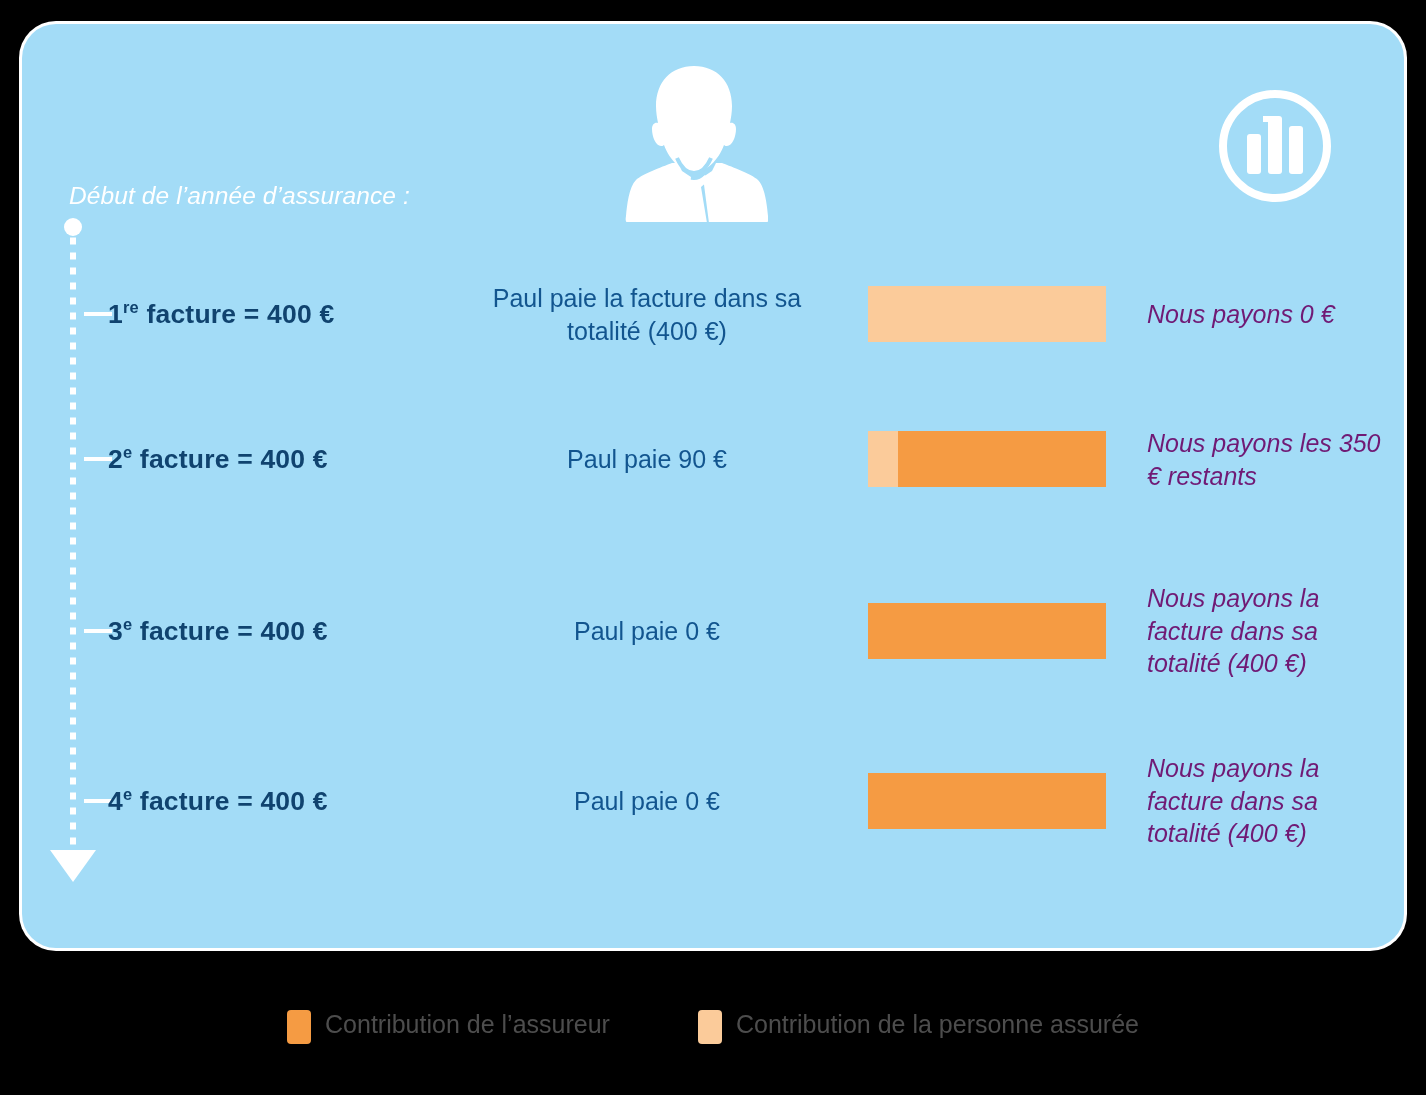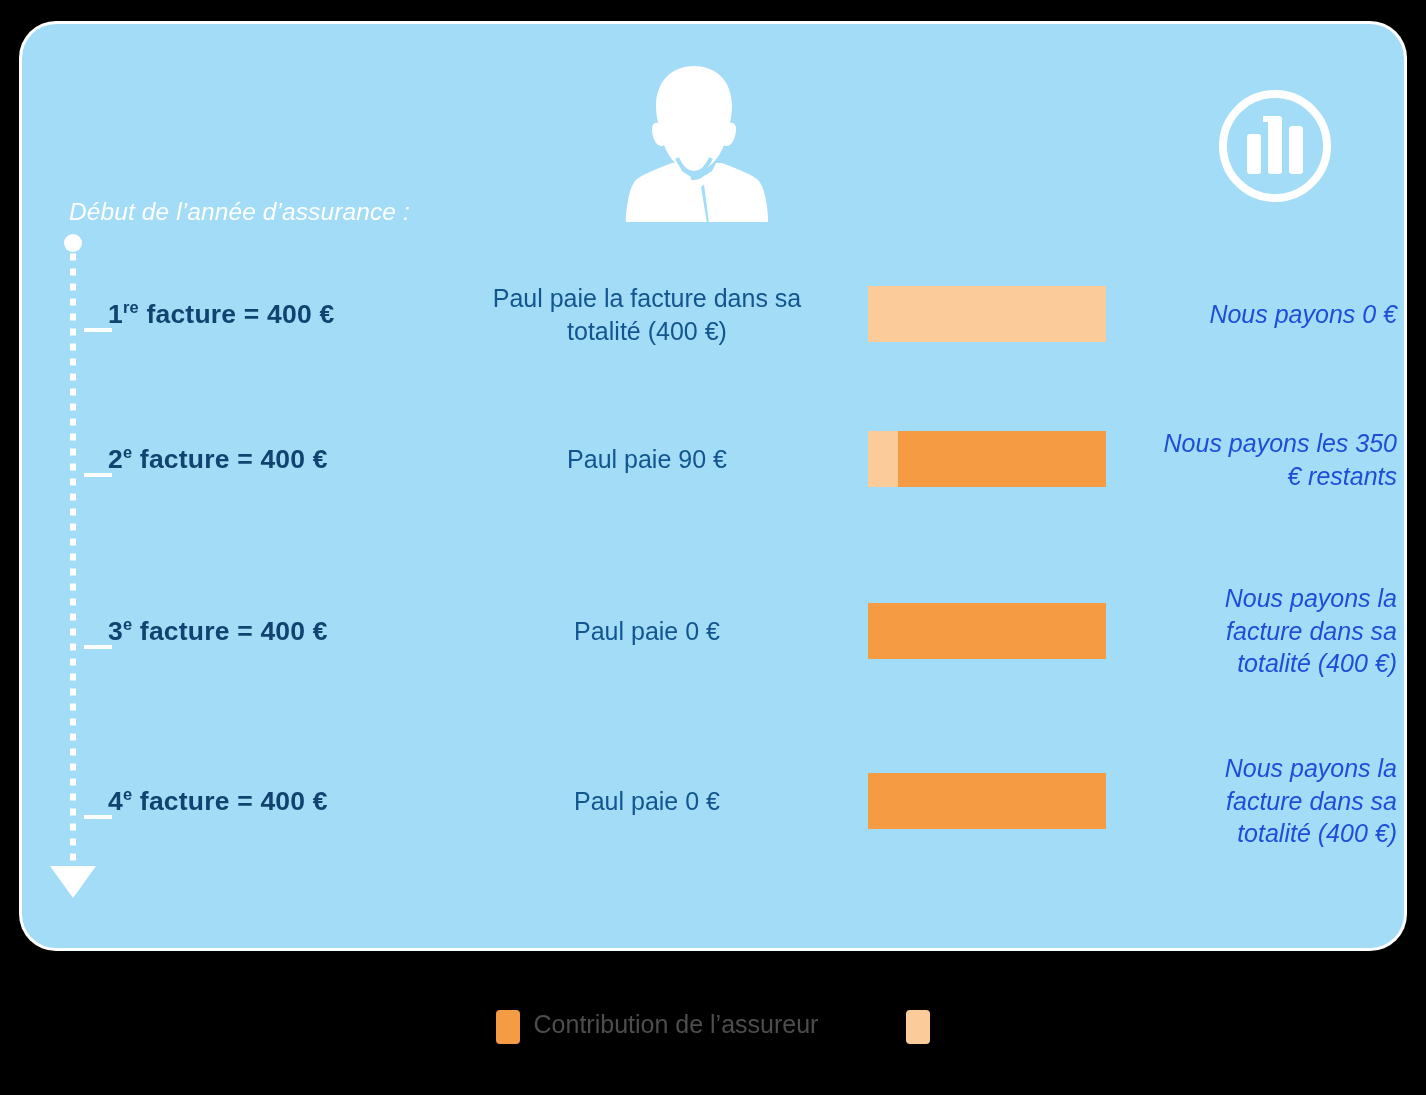--- a/index.html
+++ b/index.html
@@ -41,21 +41,21 @@
     left: 1193px;
     top: 62px;
     width: 120px;
     height: 120px;
   }
 
   
   #timeline {
     position: absolute;
     left: 0;
-    top: 16px;
+    top: 0;
     width: 1382px;
     height: 924px;
     pointer-events: none;
   }
   .tl-start-label {
     position: absolute;
     left: 47px;
     top: 158px;
     color: #ffffff;
     font-size: 24.5px;
@@ -142,22 +142,22 @@
     text-align: center;
     color: #12558F;
     font-size: 25px;
     line-height: 1.3;
   }
   .row-right {
     position: absolute;
     left: 1125px;
     width: 250px;
     transform: translateY(-50%);
-    text-align: right;
-    color: #1d4ed8;
+    text-align: left;
+    color: #701a75;
     font-size: 25px;
     font-style: italic;
     line-height: 1.3;
   }
   .bar {
     position: absolute;
     left: 846px;
     width: 238px;
     height: 56px;
     transform: translateY(-50%);
@@ -283,14 +283,15 @@
 
 </div>
 
 <div id="legend">
   <div class="legend-item">
     <span class="legend-swatch" style="background:#F59B43"></span>
     <span class="legend-label">Contribution de l’assureur</span>
   </div>
   <div class="legend-item">
     <span class="legend-swatch" style="background:#FBCB9A"></span>
+    <span class="legend-label">Contribution de la personne assurée</span>
   </div>
 </div>
 
 </body></html>

